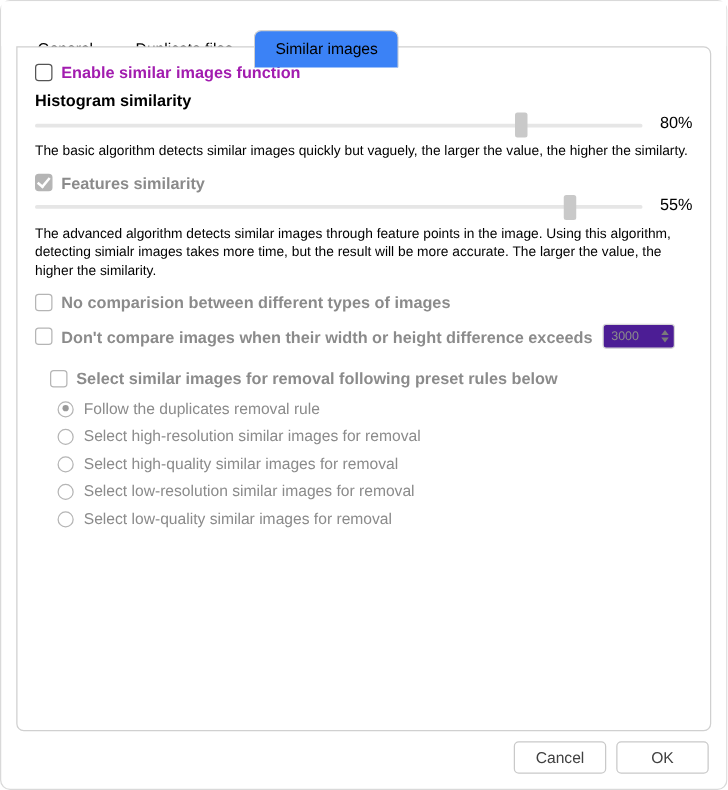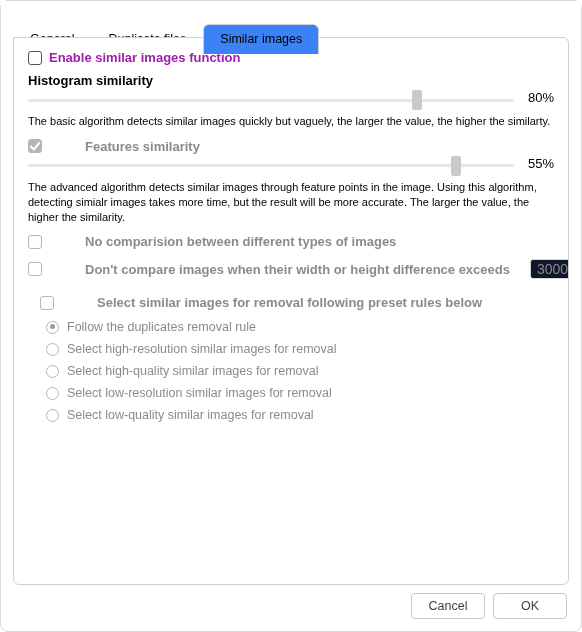--- a/index.html
+++ b/index.html
@@ -90,21 +90,21 @@
   .chk.disabled { border-color:#b5b5b5; }
   .chk.filled { background:#b5b5b5; border-color:#b5b5b5; }
   .chk.filled::after {
     content:"";
     position:absolute; left:3px; top:0px;
     width:4px; height:8px;
     border:solid #fff; border-width:0 2px 2px 0;
     transform:rotate(40deg);
   }
   .bold-label { font-weight:600; font-size:13px; color:#a21caf; }
-  .bold-label.disabled { color:#8b8b8b;margin-left:36px; }
+  .bold-label.disabled { color:#8b8b8b; }
   .section-title { font-weight:600; font-size:13px; color:#000; margin-top:8px; }
   .slider-row { display:flex; align-items:flex-start; margin-top:2px; margin-bottom:2px; }
   .slider {
     flex:1;
     height:20px;
     position:relative;
   }
   .slider-track {
     position:absolute; left:0; right:0; top:50%;
     height:3px; margin-top:-1.5px;
@@ -115,28 +115,28 @@
     position:absolute; top:50%; width:10px; height:20px;
     margin-top:-10px;
     background:#c9c9c9;
     border-radius:2px;
   }
   .slider-val { width:40px; text-align:right; font-size:13px; color:#000; padding-left:6px; }
   .desc { font-size:11px; color:#000; line-height:1.35; margin-top:4px; margin-bottom:10px; }
   .opt-row { display:flex; align-items:center; margin-top:10px; }
   .opt-row .bold-label { flex:none; }
   .num-field {
-    margin-left:20px;
+    margin-left:8px;
     width:58px; height:20px;
     border:1px solid #d8d8d8;
     border-radius:3px;
-    background:#0f172a;
+    background:#4c1d95;
     display:flex; align-items:center;
     padding:0 14px 0 6px;
-    font-size:14px;
+    font-size:10px;
     color:#8b8b8b;
     position:relative;
   }
   .num-field .spin {
     position:absolute; right:1px; top:1px; bottom:1px; width:12px;
     display:flex; flex-direction:column; justify-content:center; gap:2px;
   }
   .num-field .spin div {
     width:0;height:0;border-left:3px solid transparent;border-right:3px solid transparent; margin:0 auto;
   }

